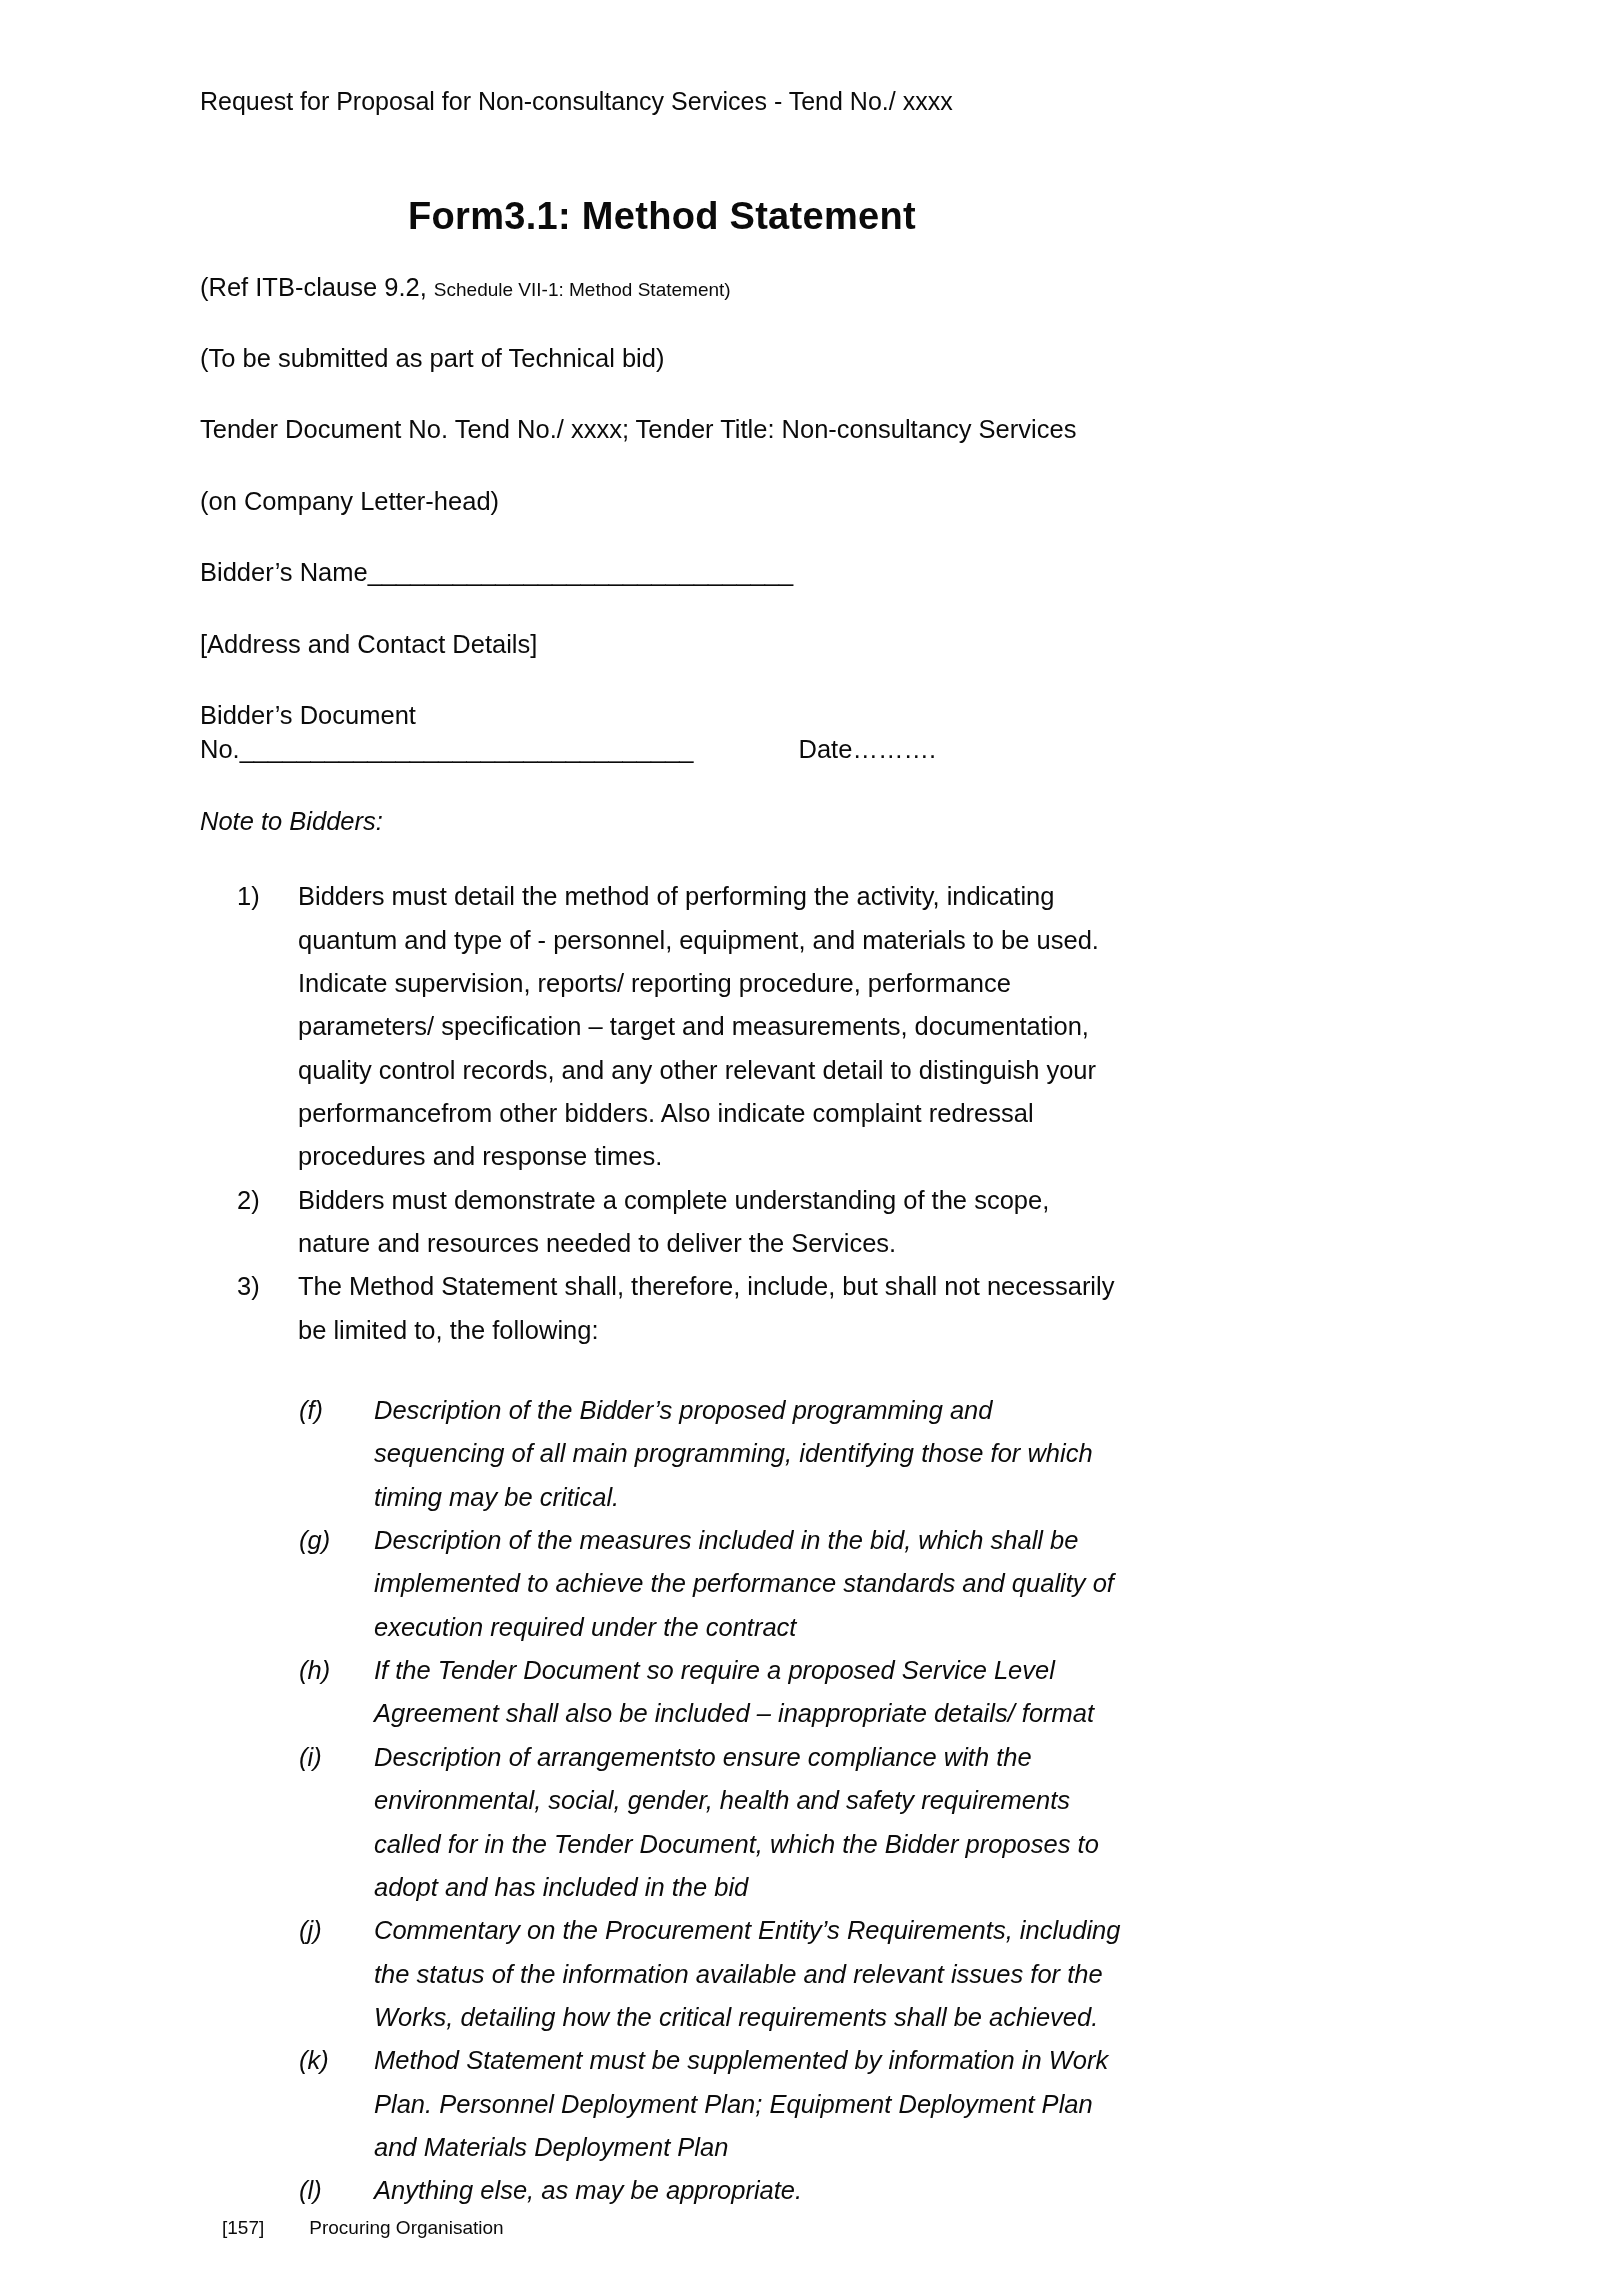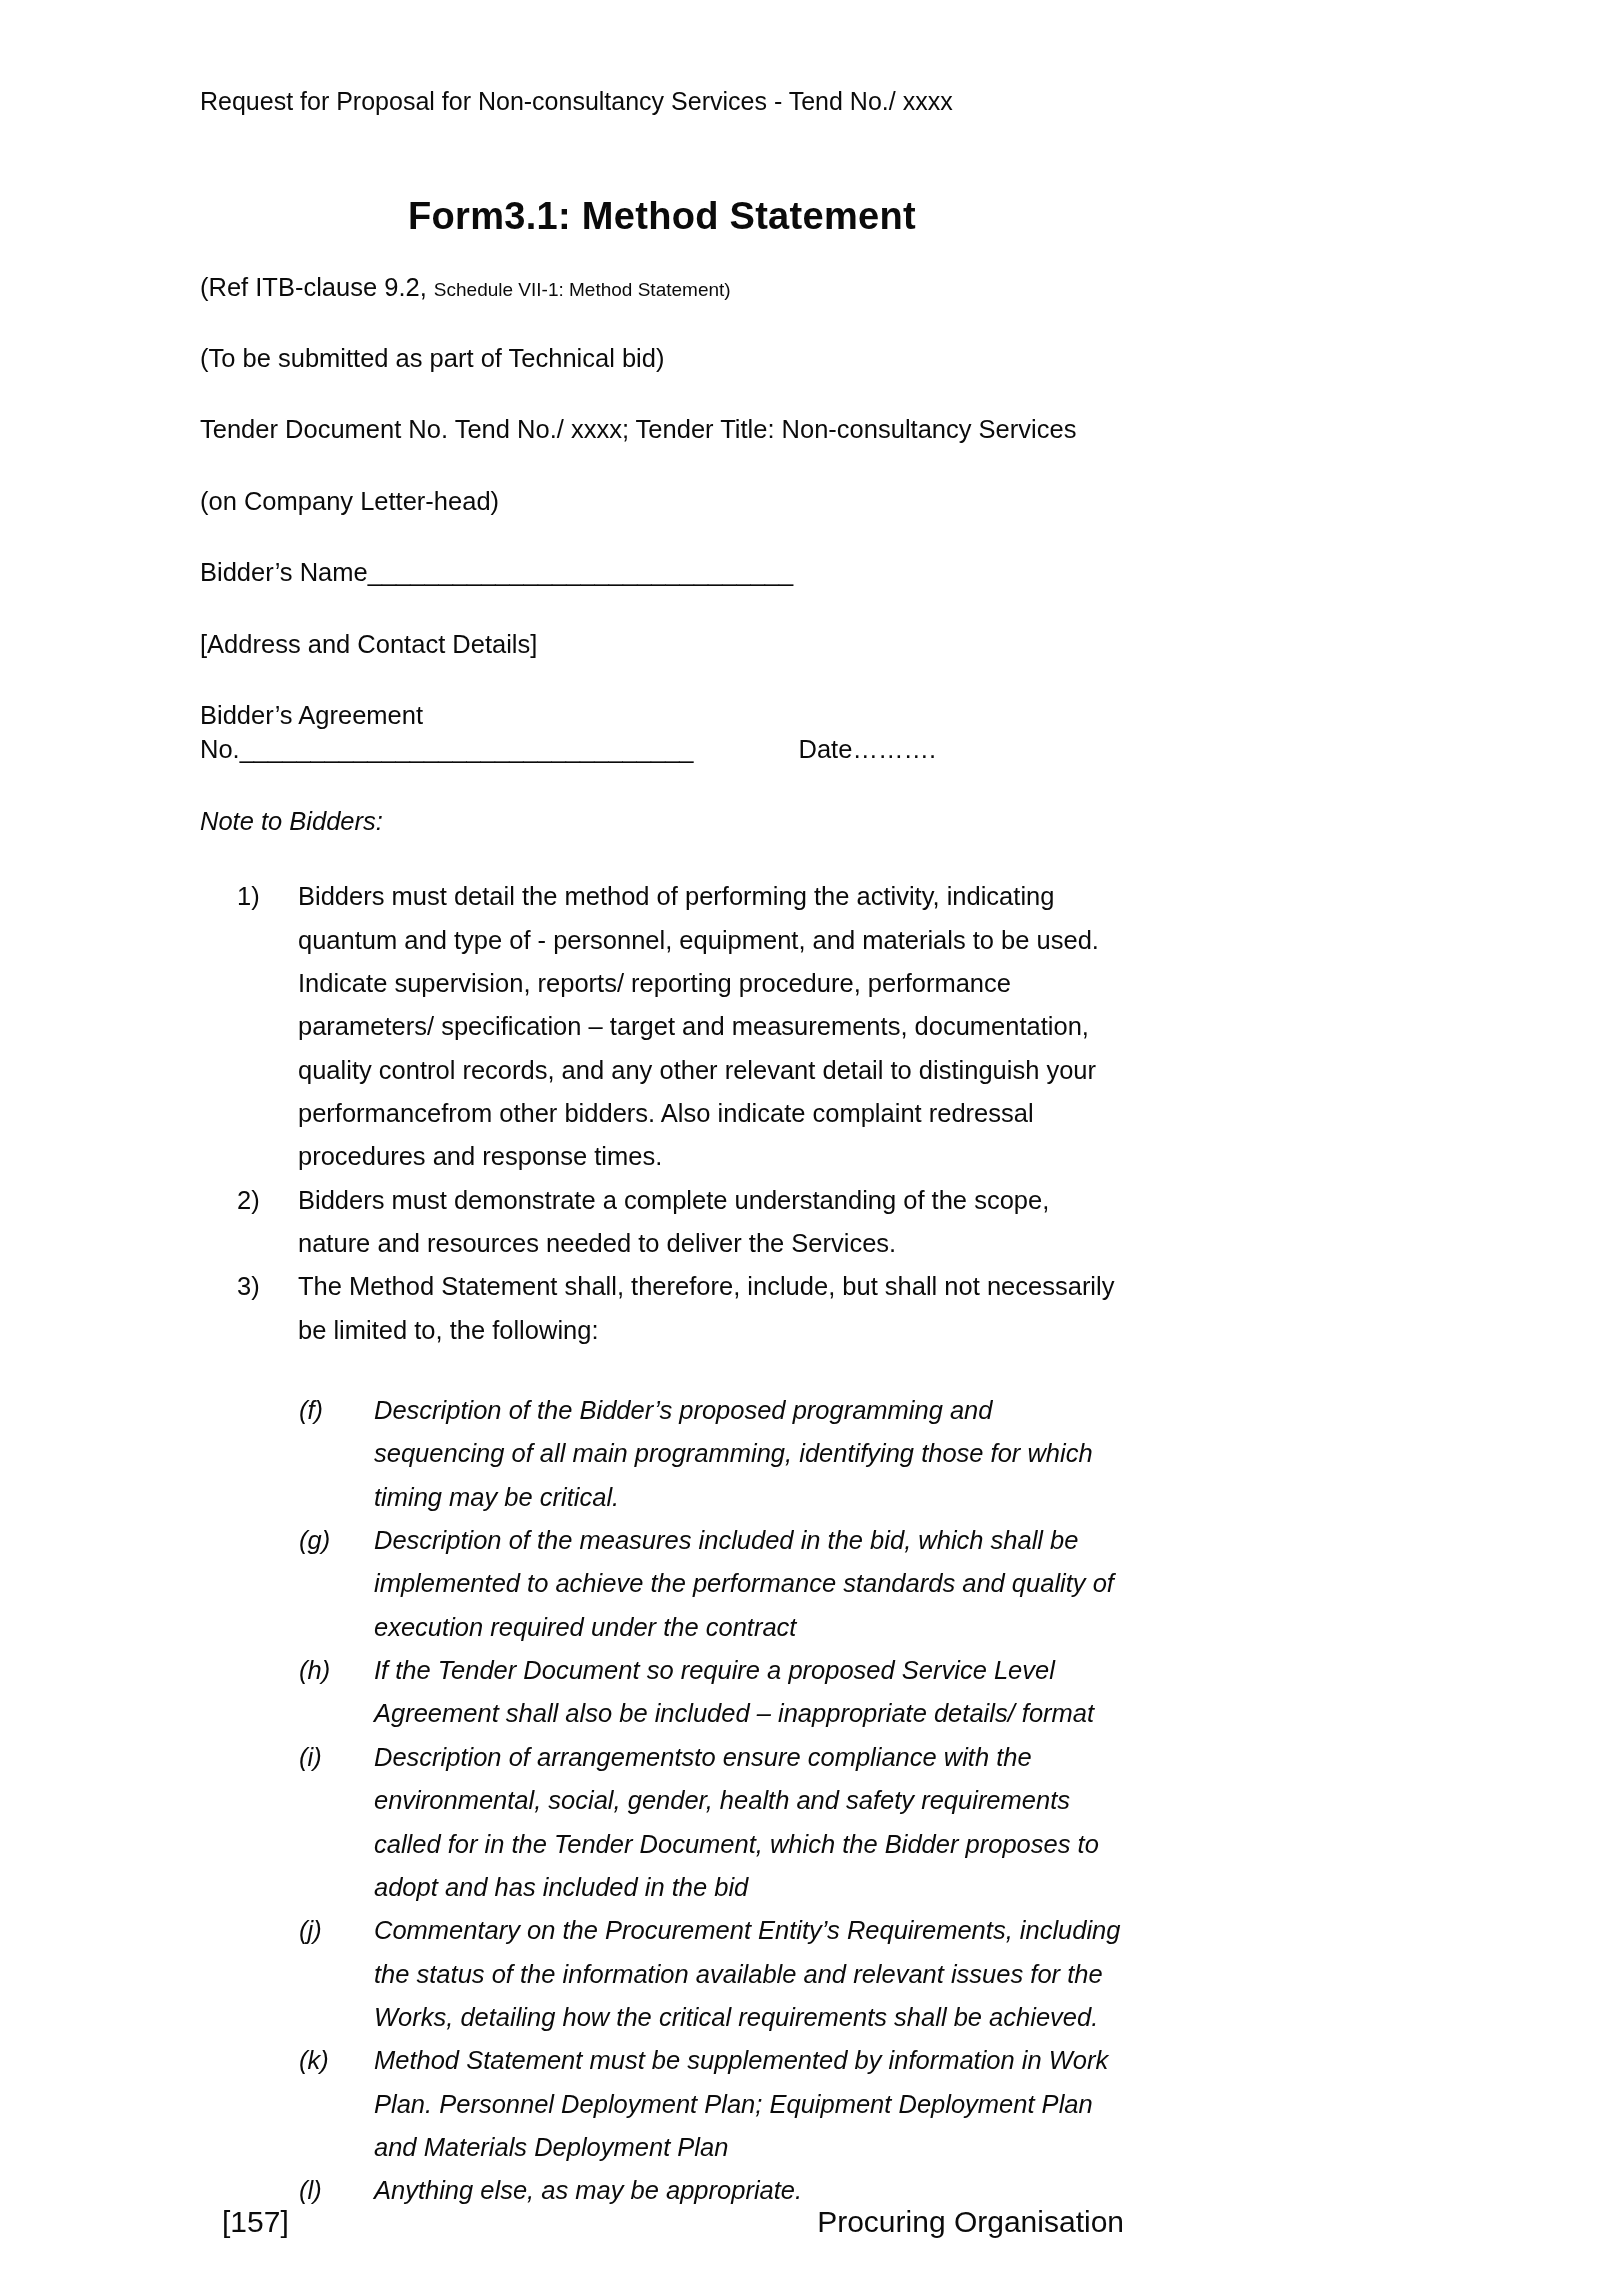--- a/index.html
+++ b/index.html
@@ -59,22 +59,22 @@
     font-style: italic;
   }
   .letter-label { flex: 0 0 75px; }
   .letter-text { flex: 1; max-width: 1080px; }
   .footer {
     position: absolute;
     left: 222px;
     right: 186px;
     bottom: 56px;
     display: flex;
-    justify-content: space-between;
-    font-size: 30px;
+    font-size: 19px;
+    gap: 45px;
   }
 </style>
 </head>
 <body>
 
 <div class="page">
 
   <div class="doc-header">Request for Proposal for Non-consultancy Services - Tend No./ xxxx</div>
 
   <div class="doc-title">Form3.1: Method Statement</div>
@@ -87,21 +87,21 @@
 
   <div class="para">Tender Document No. Tend No./ xxxx; Tender Title: Non-consultancy Services</div>
 
   <div class="para">(on Company Letter-head)</div>
 
   <div class="para">Bidder’s Name______________________________</div>
 
   <div class="para">[Address and Contact Details]</div>
 
   <div class="para">
-    <span>Bidder’s Agreement No.________________________________</span><span class="date-span">Date……….</span>
+    <span>Bidder’s Document No.________________________________</span><span class="date-span">Date……….</span>
   </div>
 
   <div class="para italic">Note to Bidders:</div>
 
   <div class="notes">
     <div class="note-row">
       <span class="note-num">1)</span>
       <span class="note-text">Bidders must detail the method of performing the activity, indicating quantum and type of - personnel, equipment, and materials to be used. Indicate supervision, reports/ reporting procedure, performance parameters/ specification – target and measurements, documentation, quality control records, and any other relevant detail to distinguish your performancefrom other bidders. Also indicate complaint redressal procedures and response times.</span>
     </div>
     <div class="note-row">

